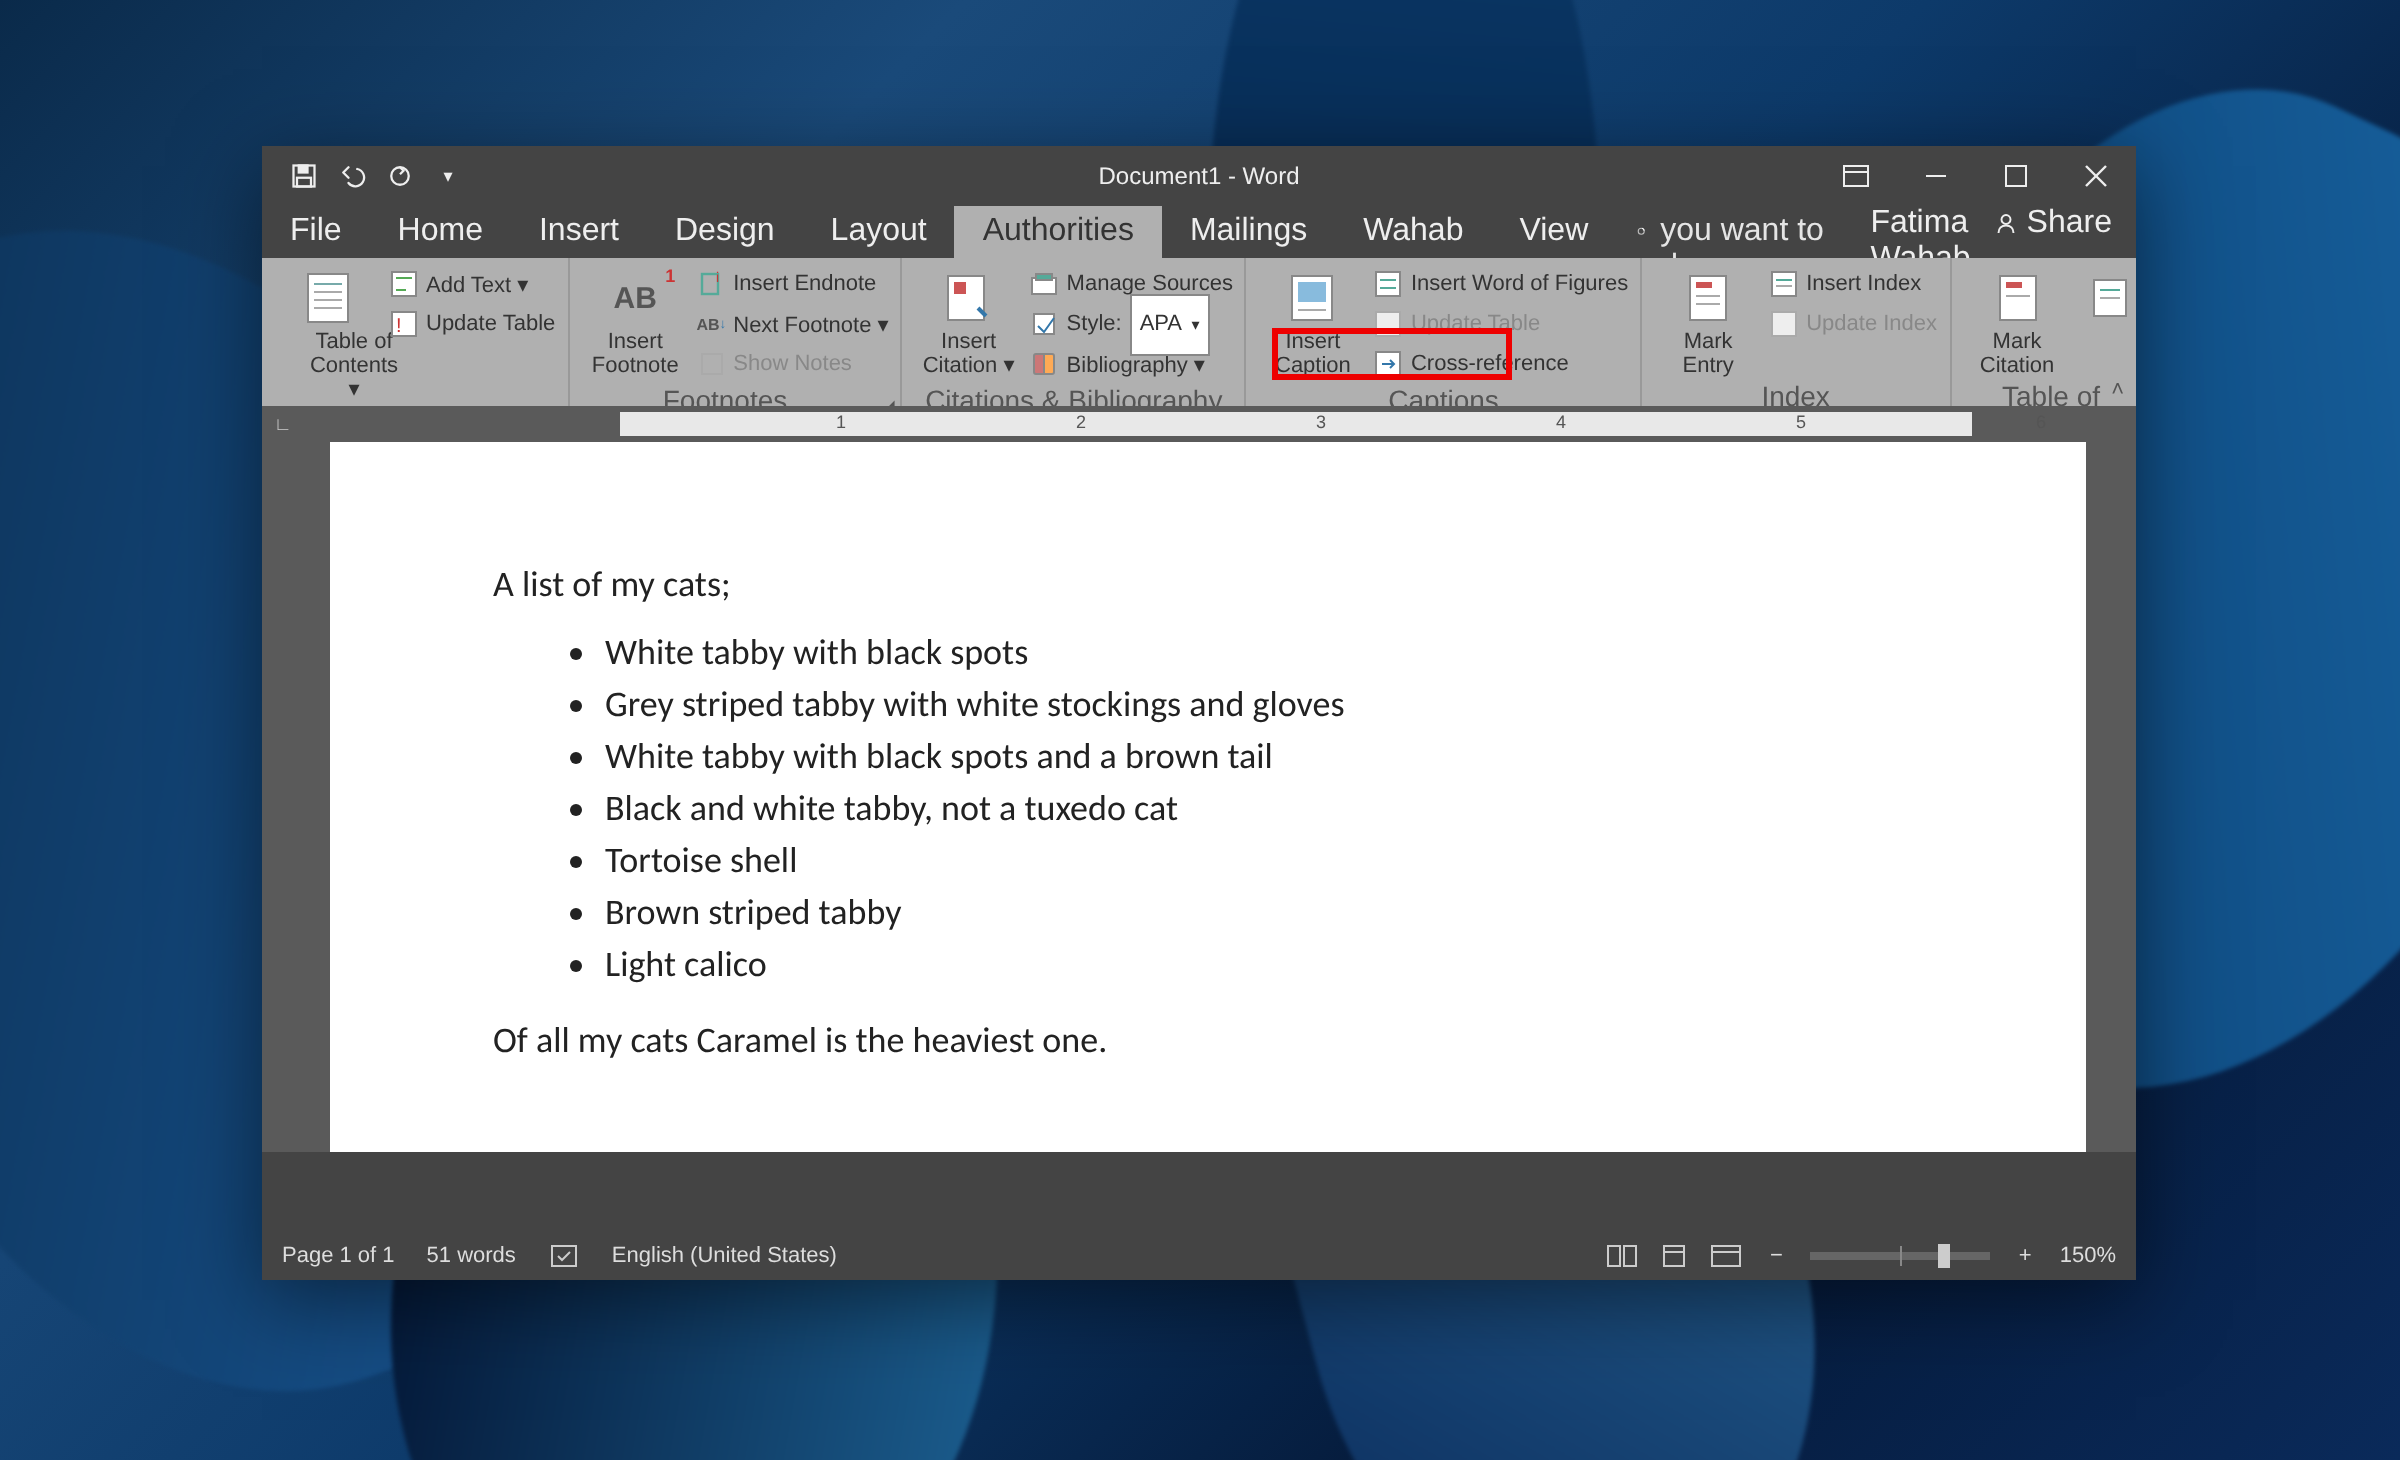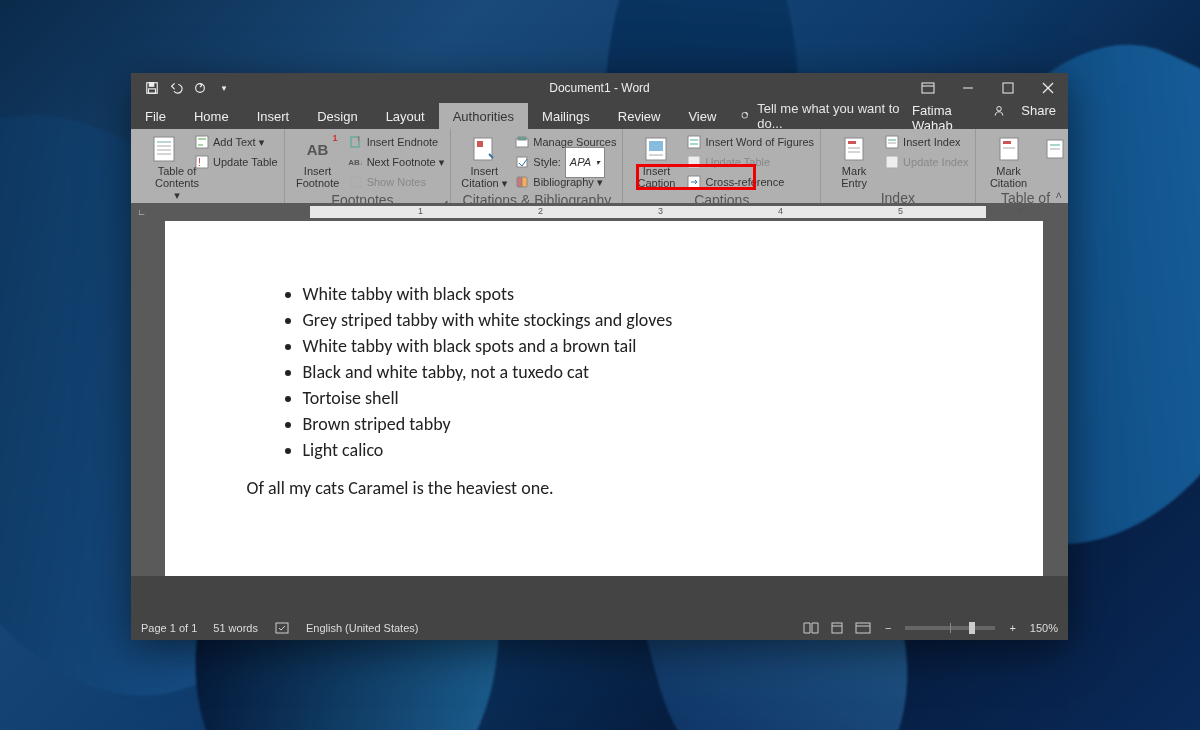--- a/index.html
+++ b/index.html
@@ -25,43 +25,43 @@
     height: 30px; background: #444; color: #fff; display: flex; align-items: center;
     font-size: 12px; position: relative;
   }
   .qat { display: flex; align-items: center; gap: 10px; padding-left: 14px; }
   .qat-icon { width: 14px; height: 14px; display: flex; align-items: center; justify-content: center; color: #eee; }
   .title-center { position: absolute; left: 50%; transform: translateX(-50%); color: #eee; }
   .win-controls { margin-left: auto; display: flex; }
   .win-btn { width: 40px; height: 30px; display:flex; align-items:center; justify-content:center; color:#eee; font-size:13px; }
 
   .menubar {
-    height: 26px; background: #444; display: flex; align-items: stretch; font-size: 13px; color: #eee;
+    height: 26px; background: #444; display: flex; align-items: stretch; font-size: 16px; color: #eee;
   }
   .menu-item { padding: 0 14px; display:flex; align-items:center; cursor:pointer; }
   .menu-item.active { background: #b0b0b0; color: #333; }
   .tellme { display:flex; align-items:center; gap:6px; color:#e5e5e5; padding-left:10px; }
   .tellme svg { width:12px; height:12px; }
   .menubar-right { margin-left:auto; display:flex; align-items:flex-start; gap:12px; padding-right:12px; }
-  .share { display:flex; align-items:center; gap:16px; }
+  .share { display:flex; align-items:center; gap:4px; }
 
   .ribbon {
     background: #b0b0b0; display:flex; font-size:11px; color:#333; height:74px; position:relative;
   }
   .rgroup { display:flex; flex-direction:column; border-right:1px solid #999; }
   .rgroup-body { display:flex; flex:1; align-items:flex-start; padding:4px 6px 0 6px; gap:4px; }
   .rgroup-label { text-align:center; font-size:14px; color:#555; padding:1px 0 2px 0; }
   .big-btn { display:flex; flex-direction:column; align-items:center; width:54px; text-align:center; gap:2px; padding-top:2px;}
   .big-btn .icn { width:28px; height:28px; display:flex; align-items:center; justify-content:center; }
   .big-btn .lbl { line-height:1.1; }
   .stack { display:flex; flex-direction:column; gap:2px; }
   .small-cmd { display:flex; align-items:center; gap:4px; white-space:nowrap; height:18px;}
   .small-cmd.disabled { color:#888; }
   .small-cmd .si { width:14px; height:14px; display:flex; align-items:center; justify-content:center; }
-  .style-box { background:#fff; border:1px solid #888; padding:0 4px; height:31px; display:flex; align-items:center; font-size:11px; min-width:40px;font-style:italic;}
+  .style-box { background:#fff; border:1px solid #888; padding:0 4px; height:31px; display:flex; align-items:center; font-size:11px; min-width:40px;}
   .dialog-launcher { font-size:9px; color:#555; align-self:flex-end; padding:0 3px 2px 0;}
   .ribbon-collapse { position:absolute; right:6px; bottom:2px; font-size:11px; color:#555; }
 
   .redbox {
     position:absolute; border:3px solid #e00; pointer-events:none;
     left:505px; top:35px; width:120px; height:26px;
   }
 
   .ruler-area { background:#5a5a5a; height:18px; position:relative; display:flex; }
   .ruler-left { width:97px; background:#5a5a5a; }
@@ -151,21 +151,21 @@
   </div>
 
   <div class="menubar">
     <div class="menu-item">File</div>
     <div class="menu-item">Home</div>
     <div class="menu-item">Insert</div>
     <div class="menu-item">Design</div>
     <div class="menu-item">Layout</div>
     <div class="menu-item active">Authorities</div>
     <div class="menu-item">Mailings</div>
-    <div class="menu-item">Review</div>
+    <div class="menu-item">Wahab</div>
     <div class="menu-item">View</div>
     <div class="tellme">
       <svg viewBox="0 0 16 16" fill="none" stroke="#bbb" stroke-width="1.5">
           <circle cx="7" cy="7" r="4"></circle>
           <path d="M8 3a4 4 0 0 1 3 3" stroke="#fff"></path>
         </svg>
       <span>Tell me what you want to do...</span>
     </div>
     <div class="menubar-right">
       <span>Fatima Wahab</span>
@@ -432,20 +432,21 @@
       <span class="ruler-num" style="left:550px;">4</span>
       <span class="ruler-num" style="left:670px;">5</span>
       <span class="ruler-num" style="left:790px;">6</span>
     </div>
   </div>
 
   <div class="doc-area">
     <div class="gutter"></div>
     <div class="page-wrap">
       <div class="page">
+        <p>A list of my cats;</p>
         <ul>
           <li>White tabby with black spots</li>
           <li>Grey striped tabby with white stockings and gloves</li>
           <li>White tabby with black spots and a brown tail</li>
           <li>Black and white tabby, not a tuxedo cat</li>
           <li>Tortoise shell</li>
           <li>Brown striped tabby</li>
           <li>Light calico</li>
         </ul>
         <p>Of all my cats Caramel is the heaviest one.</p>

